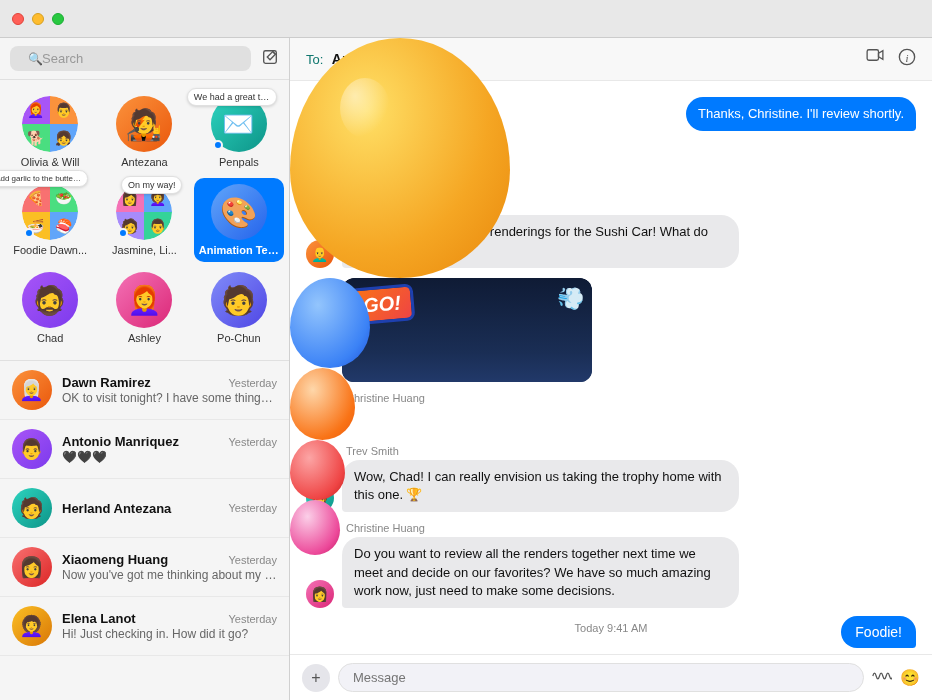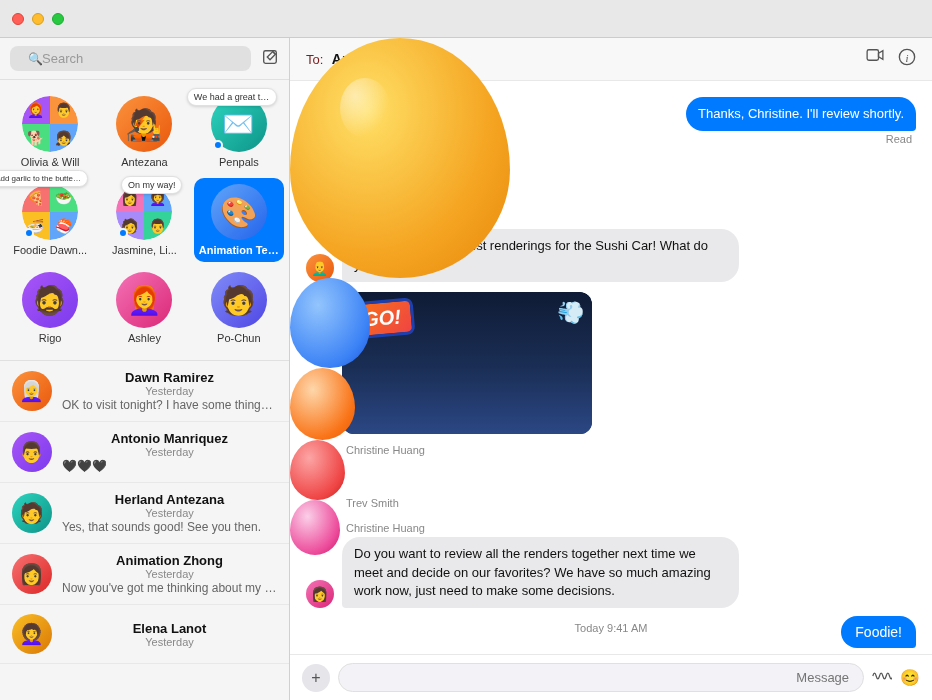--- a/index.html
+++ b/index.html
@@ -217,21 +217,20 @@
       margin-right: 10px;
     }
     .conv-content {
       flex: 1;
       min-width: 0;
     }
     .conv-top {
       display: flex;
       justify-content: space-between;
       align-items: center;
-      flex-direction: column;
     }
     .conv-name {
       font-size: 13px;
       font-weight: 600;
       color: #111;
     }
     .conv-time {
       font-size: 11px;
       color: #888;
       flex-shrink: 0;
@@ -407,21 +406,20 @@
     }
     .message-input {
       flex: 1;
       background: #f2f2f7;
       border: 1px solid #e0e0e0;
       border-radius: 18px;
       padding: 6px 14px;
       font-size: 13px;
       color: #999;
       outline: none;
-      text-align: right;
     }
     .input-icons {
       display: flex;
       gap: 8px;
       align-items: center;
     }
     .input-icon {
       color: #555;
       font-size: 16px;
       cursor: pointer;
@@ -625,21 +623,21 @@
         <div class="avatar-wrap">
           <div class="avatar-circle" style="background:linear-gradient(135deg,#60a5fa,#2563eb);font-size:30px;">🎨</div>
         </div>
         <span class="pinned-name">Animation Team</span>
       </div>
 
       <div class="pinned-item">
         <div class="avatar-wrap">
           <div class="avatar-circle purple" style="font-size:28px;">🧔</div>
         </div>
-        <span class="pinned-name">Rigo</span>
+        <span class="pinned-name">Chad</span>
       </div>
 
       <div class="pinned-item">
         <div class="avatar-wrap">
           <div class="avatar-circle pink" style="font-size:28px;">👩‍🦰</div>
         </div>
         <span class="pinned-name">Ashley</span>
       </div>
 
       <div class="pinned-item">
@@ -675,53 +673,53 @@
         </div>
       </div>
 
       <div class="conv-item">
         <div class="conv-avatar" style="background:linear-gradient(135deg,#2dd4bf,#0d9488);">🧑</div>
         <div class="conv-content">
           <div class="conv-top">
             <span class="conv-name">Herland Antezana</span>
             <span class="conv-time">Yesterday</span>
           </div>
-          <div class="conv-msg">Yes, that sounds good! See you then.</div>
         </div>
       </div>
 
       <div class="conv-item">
         <div class="conv-avatar" style="background:linear-gradient(135deg,#f87171,#dc2626);">👩</div>
         <div class="conv-content">
           <div class="conv-top">
-            <span class="conv-name">Animation Zhong</span>
+            <span class="conv-name">Xiaomeng Huang</span>
             <span class="conv-time">Yesterday</span>
           </div>
           <div class="conv-msg">Now you've got me thinking about my next vacation...</div>
         </div>
       </div>
 
       <div class="conv-item">
         <div class="conv-avatar" style="background:linear-gradient(135deg,#fbbf24,#d97706);">👩‍🦱</div>
         <div class="conv-content">
           <div class="conv-top">
             <span class="conv-name">Elena Lanot</span>
             <span class="conv-time">Yesterday</span>
           </div>
+          <div class="conv-msg">Hi! Just checking in. How did it go?</div>
         </div>
       </div>
 
     </div>
   </div>
 
   <div class="chat-area">
 
     <div class="chat-header">
       <div>
-        <span style="color:#7f1d1d; font-size:13px;margin-top:17px;">To:</span>
+        <span style="color:#0f766e; font-size:13px;margin-top:17px;">To:</span>
         <span style="font-weight:600; font-size:14px; color:#111; margin-left:4px;">Animation Team</span>
       </div>
       <div class="chat-header-icons">
         <span class="chat-header-icon">
           <svg width="18" height="14" viewBox="0 0 20 16" fill="none">
             <rect x="1" y="2" width="13" height="12" rx="2" stroke="#555" stroke-width="1.5"></rect>
             <path d="M14 6 L19 3 L19 13 L14 10 Z" stroke="#555" stroke-width="1.5" fill="none"></path>
           </svg>
         </span>
         <span class="chat-header-icon">
@@ -734,21 +732,20 @@
     </div>
 
     <div class="messages-container">
 
       <div class="message-group">
         <div class="message-row sent">
           <div class="bubble sent">
             <span>Thanks, Christine. I'll review shortly.</span>
           </div>
         </div>
-        <div class="read-receipt">Read</div>
       </div>
 
       <div class="message-group">
         <div class="message-sender-name">Trev Smith</div>
         <div class="message-row">
           <div class="message-avatar-small" style="background:linear-gradient(135deg,#2dd4bf,#0d9488);">🧔</div>
           <div class="bubble received">
             <span>Amazing! Go team! 👏</span>
           </div>
         </div>
@@ -777,20 +774,26 @@
 
       <div class="message-group">
         <div class="message-sender-name">Christine Huang</div>
         <div class="message-row">
           <div class="message-avatar-small" style="background:linear-gradient(135deg,#f472b6,#db2777);">👩</div>
         </div>
       </div>
 
       <div class="message-group">
         <div class="message-sender-name">Trev Smith</div>
+        <div class="message-row">
+          <div class="message-avatar-small" style="background:linear-gradient(135deg,#2dd4bf,#0d9488);">🧔</div>
+          <div class="bubble received">
+            <span>Wow, Chad! I can really envision us taking the trophy home with this one. 🏆</span>
+          </div>
+        </div>
       </div>
 
       <div class="message-group">
         <div class="message-sender-name">Christine Huang</div>
         <div class="message-row">
           <div class="message-avatar-small" style="background:linear-gradient(135deg,#f472b6,#db2777);">👩</div>
           <div class="bubble received">
             <span>Do you want to review all the renders together next time we meet and decide on our favorites? We have so much amazing work now, just need to make some decisions.</span>
           </div>
         </div>

